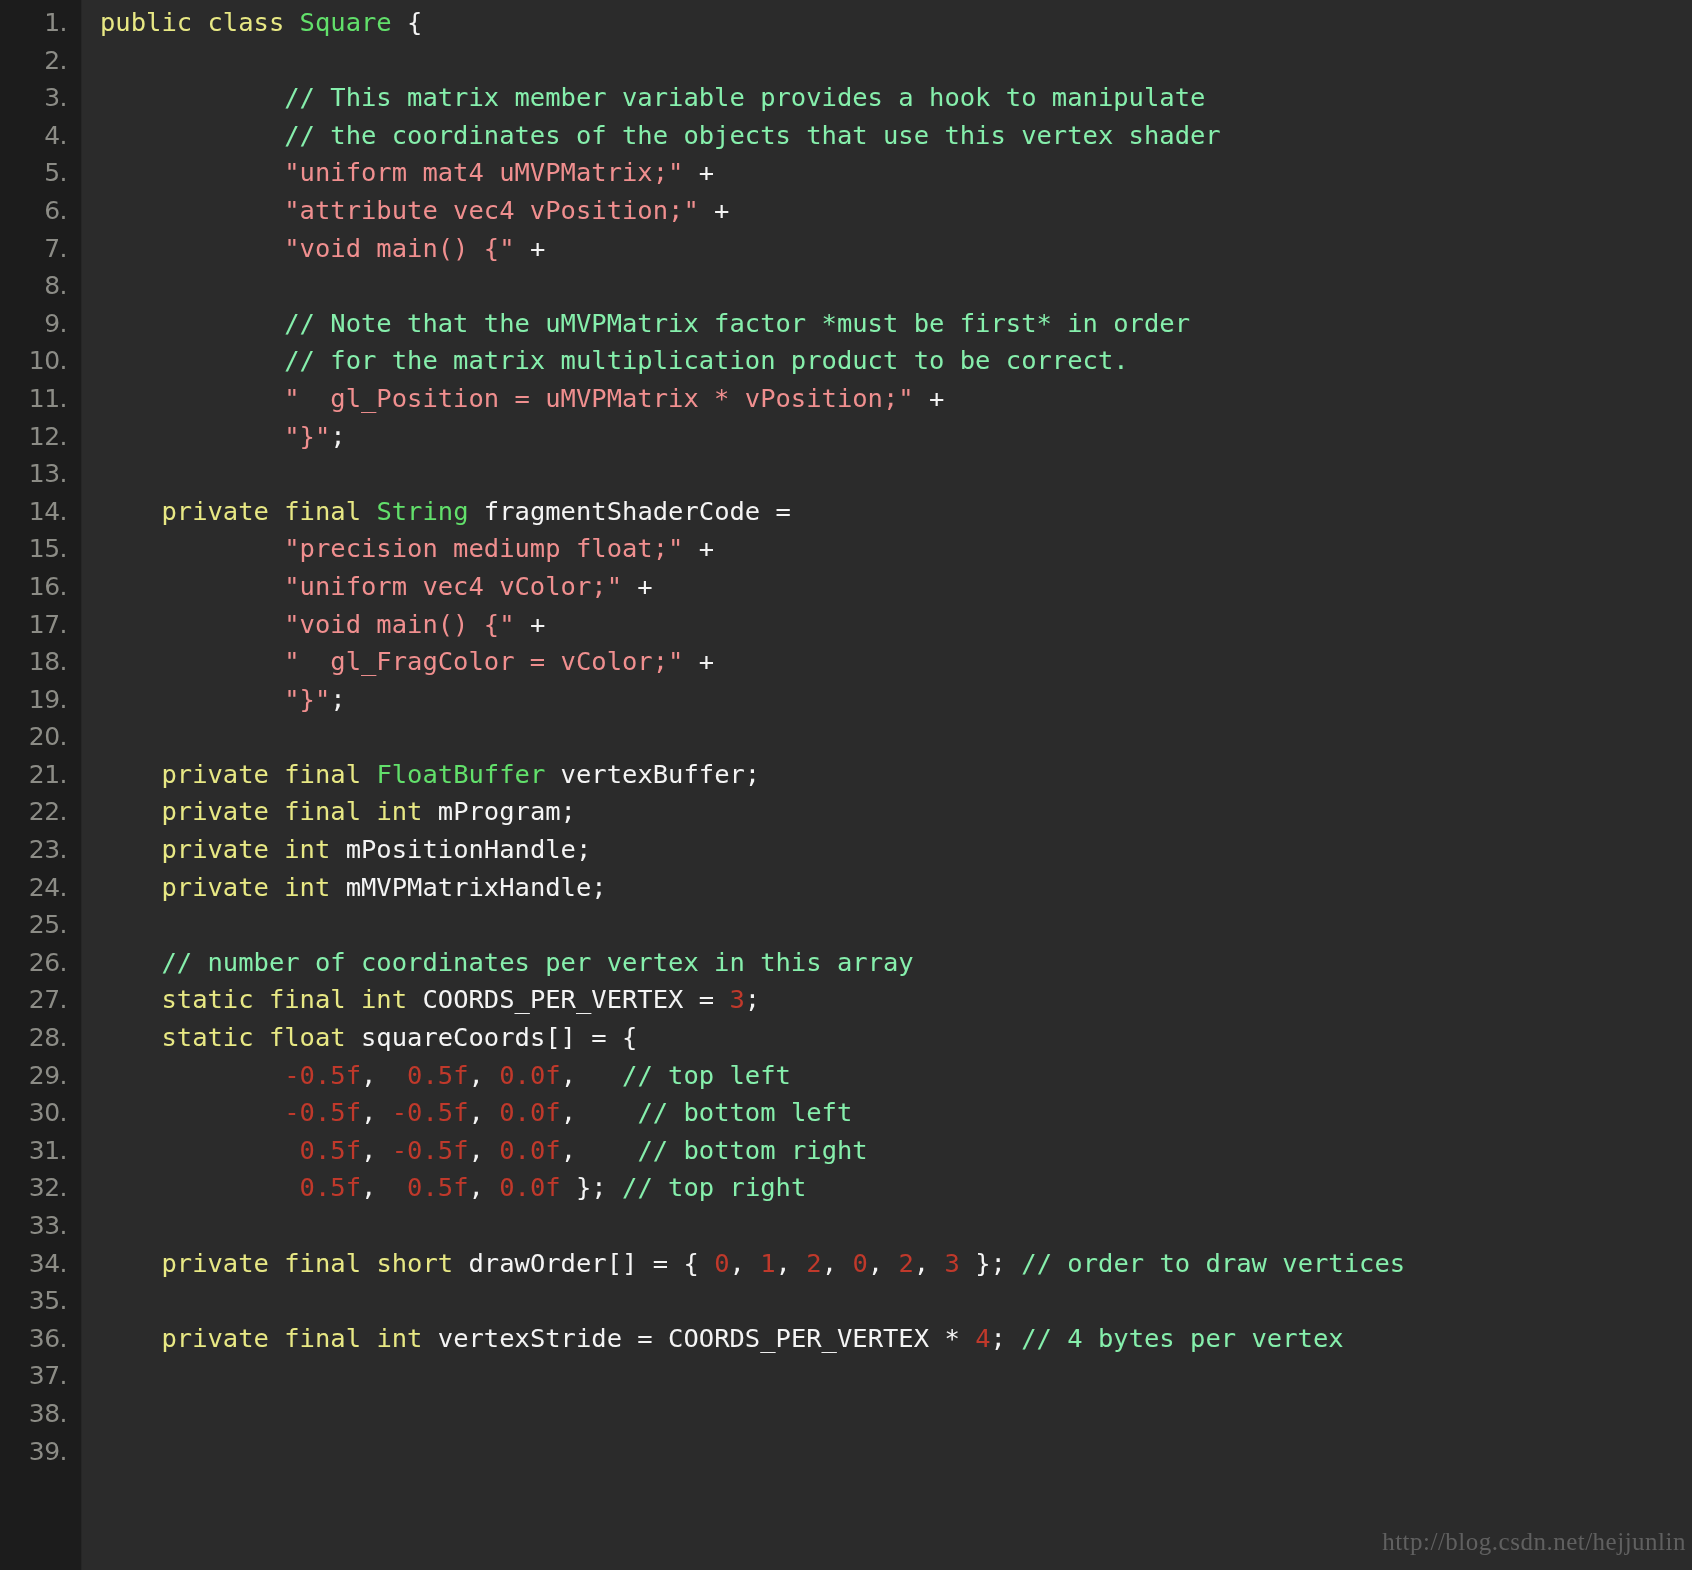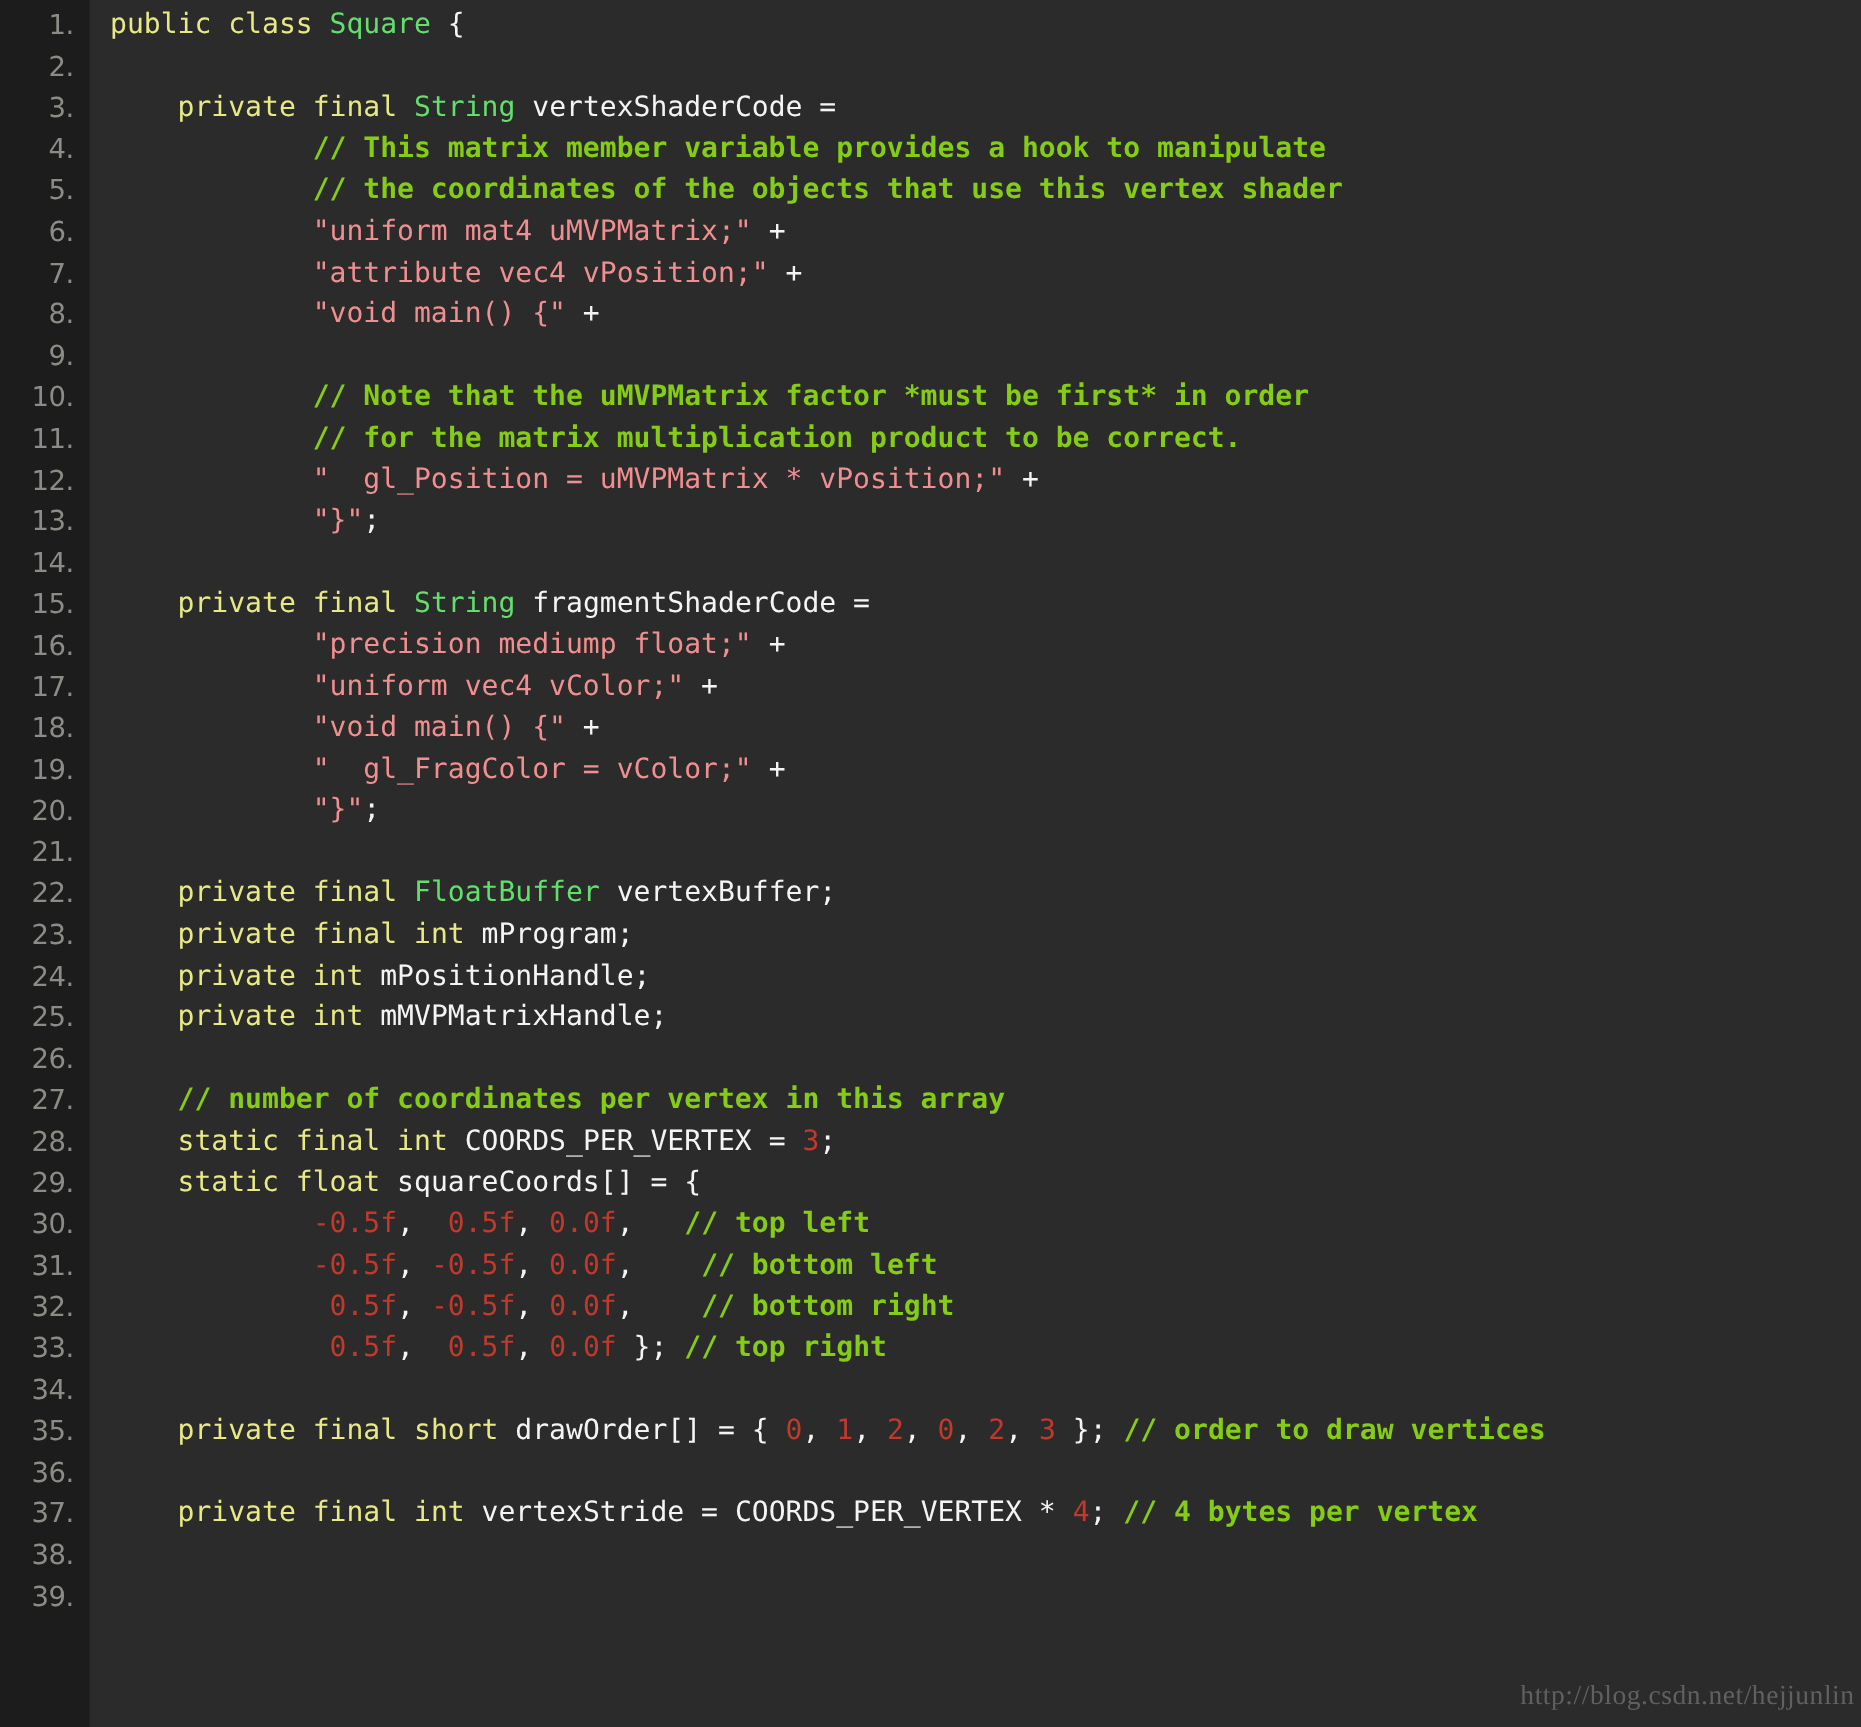--- a/index.html
+++ b/index.html
@@ -55,21 +55,21 @@
     height: 37.6px;
     line-height: 37.6px;
     font-size: 25.5px;
     white-space: pre;
     color: #f2f2f2;
     letter-spacing: 0px;
   }
   .tok-kw   { color: #e8e884; }
   .tok-type { color: #62e06b; }
   .tok-str  { color: #f08f8f; }
-  .tok-com  { color: #84cc16; font-weight: bold; }
+  .tok-com  { color: #86efac; }
   .tok-num  { color: #c0392b; }
   .tok-pln  { color: #f4f4f4; }
   #watermark {
     position: absolute;
     right: 6px;
     bottom: 14px;
     color: #6a6a6a;
     font-size: 25px;
     font-family: Liberation Serif, serif;
     letter-spacing: 0.5px;
@@ -121,21 +121,20 @@
       <div class="gutter-line">35.</div>
       <div class="gutter-line">36.</div>
       <div class="gutter-line">37.</div>
       <div class="gutter-line">38.</div>
       <div class="gutter-line">39.</div>
     </div>
 
   <div id="code-area">
       <div class="code-line"><span class="tok-kw">public </span><span class="tok-kw">class </span><span class="tok-type">Square</span><span class="tok-pln"> {</span></div>
       <div class="code-line">&nbsp;</div>
-      <div class="code-line"><span class="tok-pln">    </span><span class="tok-kw">private </span><span class="tok-kw">final </span><span class="tok-type">String</span><span class="tok-pln"> vertexShaderCode =</span></div>
       <div class="code-line"><span class="tok-pln">            </span><span class="tok-com">// This matrix member variable provides a hook to manipulate</span></div>
       <div class="code-line"><span class="tok-pln">            </span><span class="tok-com">// the coordinates of the objects that use this vertex shader</span></div>
       <div class="code-line"><span class="tok-pln">            </span><span class="tok-str">"uniform mat4 uMVPMatrix;"</span><span class="tok-pln"> +</span></div>
       <div class="code-line"><span class="tok-pln">            </span><span class="tok-str">"attribute vec4 vPosition;"</span><span class="tok-pln"> +</span></div>
       <div class="code-line"><span class="tok-pln">            </span><span class="tok-str">"void main() {"</span><span class="tok-pln"> +</span></div>
       <div class="code-line"><span class="tok-pln">            </span></div>
       <div class="code-line"><span class="tok-pln">            </span><span class="tok-com">// Note that the uMVPMatrix factor *must be first* in order</span></div>
       <div class="code-line"><span class="tok-pln">            </span><span class="tok-com">// for the matrix multiplication product to be correct.</span></div>
       <div class="code-line"><span class="tok-pln">            </span><span class="tok-str">"  gl_Position = uMVPMatrix * vPosition;"</span><span class="tok-pln"> +</span></div>
       <div class="code-line"><span class="tok-pln">            </span><span class="tok-str">"}"</span><span class="tok-pln">;</span></div>

